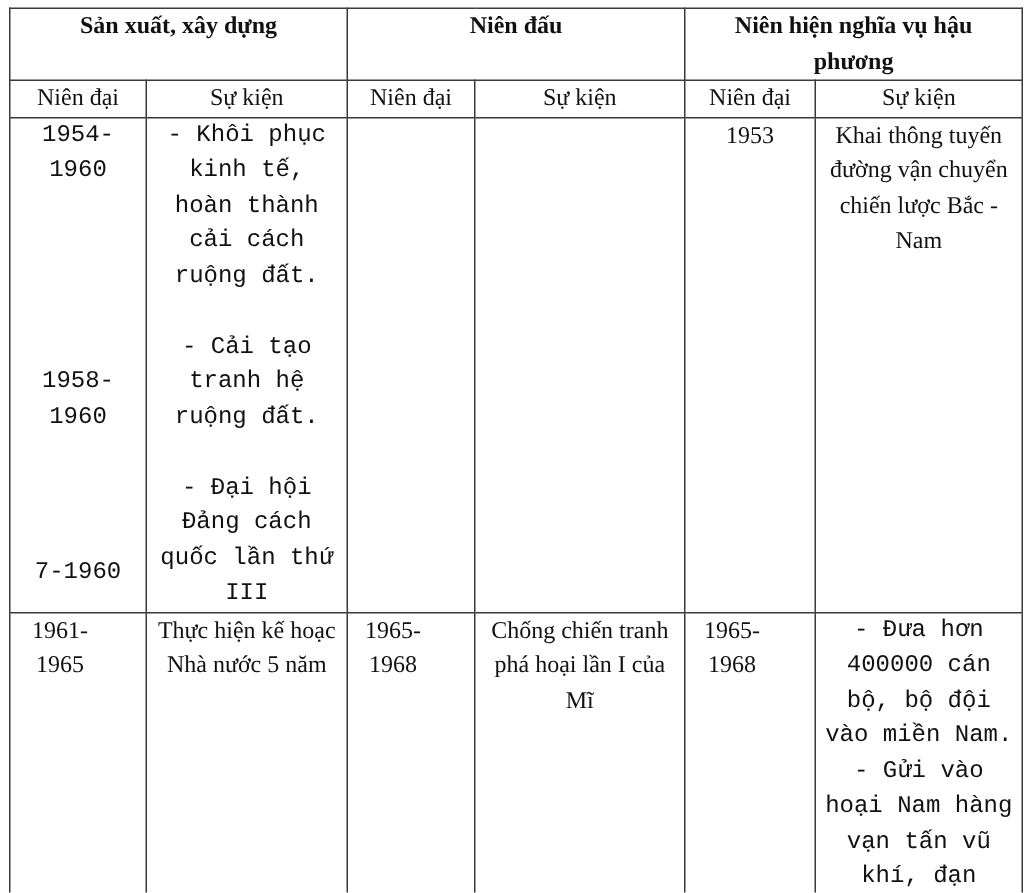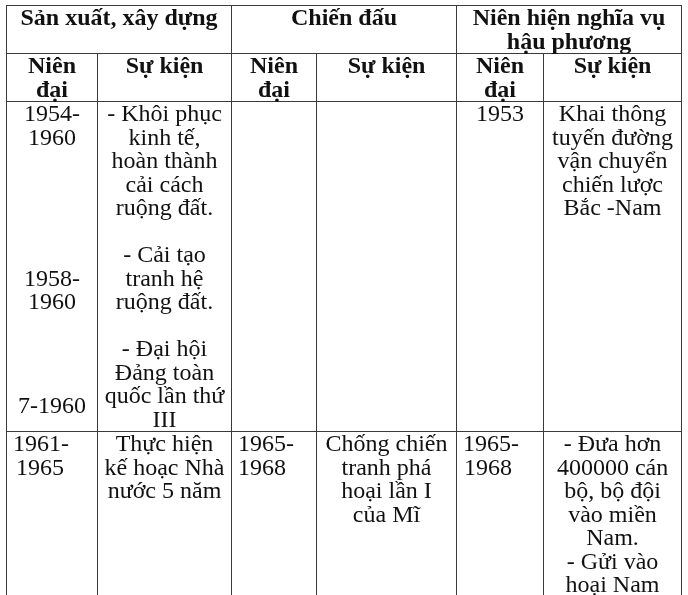--- a/index.html
+++ b/index.html
@@ -7,47 +7,47 @@
          font-family: "Liberation Serif", "DejaVu Serif", serif; color: #111; }
   table.main {
     position: absolute; left: 6px; top: 5px;
     border-collapse: collapse; table-layout: fixed;
     width: 675px;
   }
   table.main td, table.main th {
     border: 1.5px solid #3a3a3a;
     vertical-align: top;
     padding: 0 6px;
-    font-size: 24px;
+    font-size: 16px;
     line-height: 23.5px;
     text-align: center;
   }
   th.group { font-weight: bold; text-align: center; height: 47px; padding-top: 1px; font-size: 18px; line-height: 22px; }
-  th.sub { font-weight: bold; text-align: center; height: 23px; padding: 0 2px; line-height: 22px; }
+  th.sub { font-weight: normal; text-align: center; height: 23px; padding: 0 2px; line-height: 22px; }
   td.r1 { height: 299px; padding-top: 1px; }
   td.r2 { height: 209px; padding-top: 1px; }
   .gap { height: 23.5px; }
-  .line { display: block; }
+  .line { display: block; font-family: Liberation Mono, monospace; }
 </style>
 </head>
 <body>
 
 <table class="main">
   <colgroup>
     <col style="width:91px">
     <col style="width:134px">
     <col style="width:85px">
     <col style="width:140px">
     <col style="width:87px">
     <col style="width:138px">
   </colgroup>
   <tbody>
       <tr>
     <th class="group" colspan="2">Sản xuất, xây dựng</th>
-    <th class="group" colspan="2">Chiến đấu</th>
+    <th class="group" colspan="2">Niên đấu</th>
     <th class="group" colspan="2">Niên hiện nghĩa vụ hậu phương</th>
   </tr>
   <tr>
     <th class="sub">Niên đại</th>
     <th class="sub">Sự kiện</th>
     <th class="sub">Niên đại</th>
     <th class="sub">Sự kiện</th>
     <th class="sub">Niên đại</th>
     <th class="sub">Sự kiện</th>
   </tr>
@@ -59,21 +59,21 @@
       <span class="line">1958-</span>
       <span class="line">1960</span>
       <span class="line" style="height:80px"></span>
       <span class="line">7-1960</span>
     </td>
     <td class="r1">
       <span class="line">- Khôi phục kinh tế, hoàn thành cải cách ruộng đất.</span>
       <div class="gap"></div>
       <span class="line">- Cải tạo tranh hệ ruộng đất.</span>
       <div class="gap"></div>
-      <span class="line">- Đại hội Đảng toàn quốc lần thứ III</span>
+      <span class="line">- Đại hội Đảng cách quốc lần thứ III</span>
     </td>
     <td class="r1"></td>
     <td class="r1"></td>
     <td class="r1">1953</td>
     <td class="r1">Khai thông tuyến đường vận chuyển chiến lược Bắc -Nam</td>
   </tr>
   <tr>
     <td class="r2" style="padding-right:30px">1961-1965</td>
     <td class="r2">Thực hiện kế hoạc Nhà nước 5 năm</td>
     <td class="r2" style="padding-right:30px">1965-1968</td>

